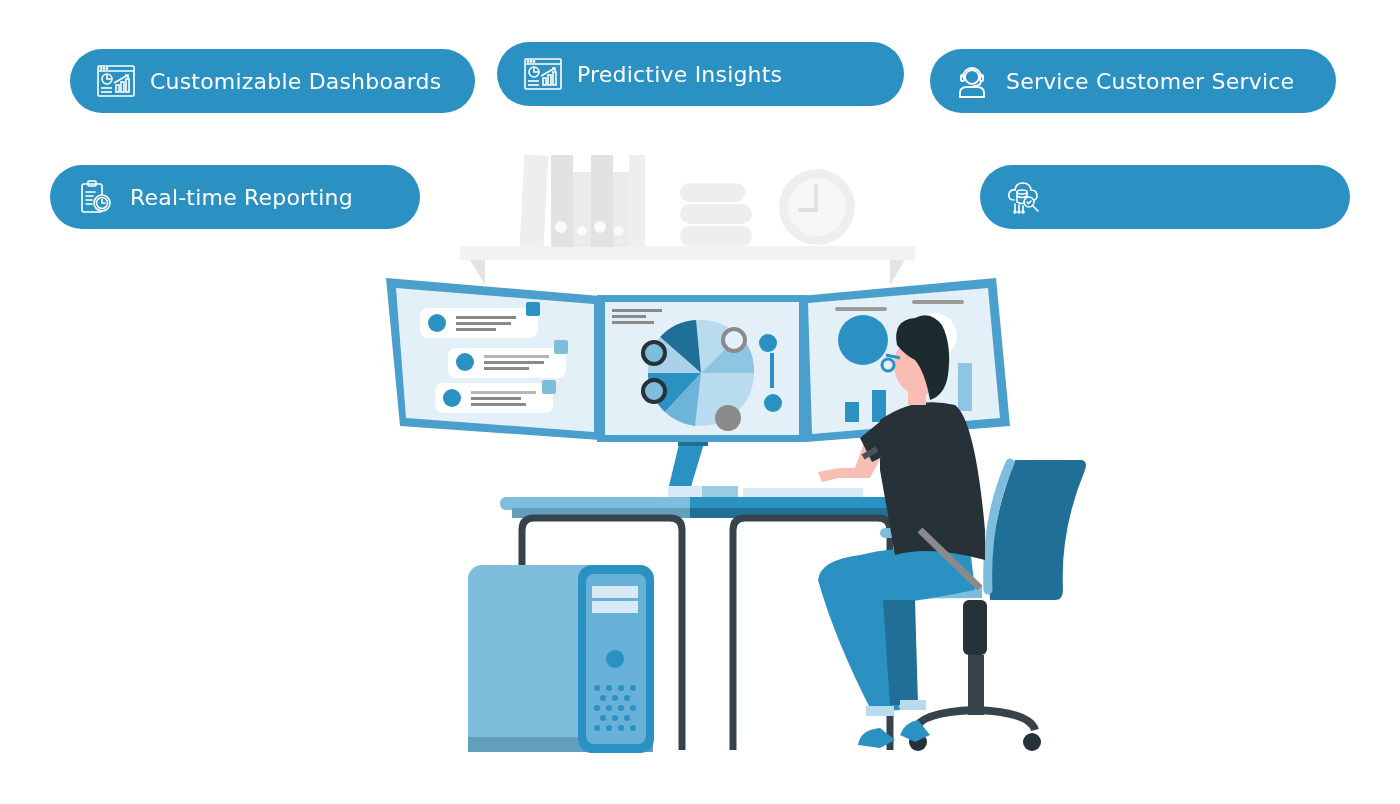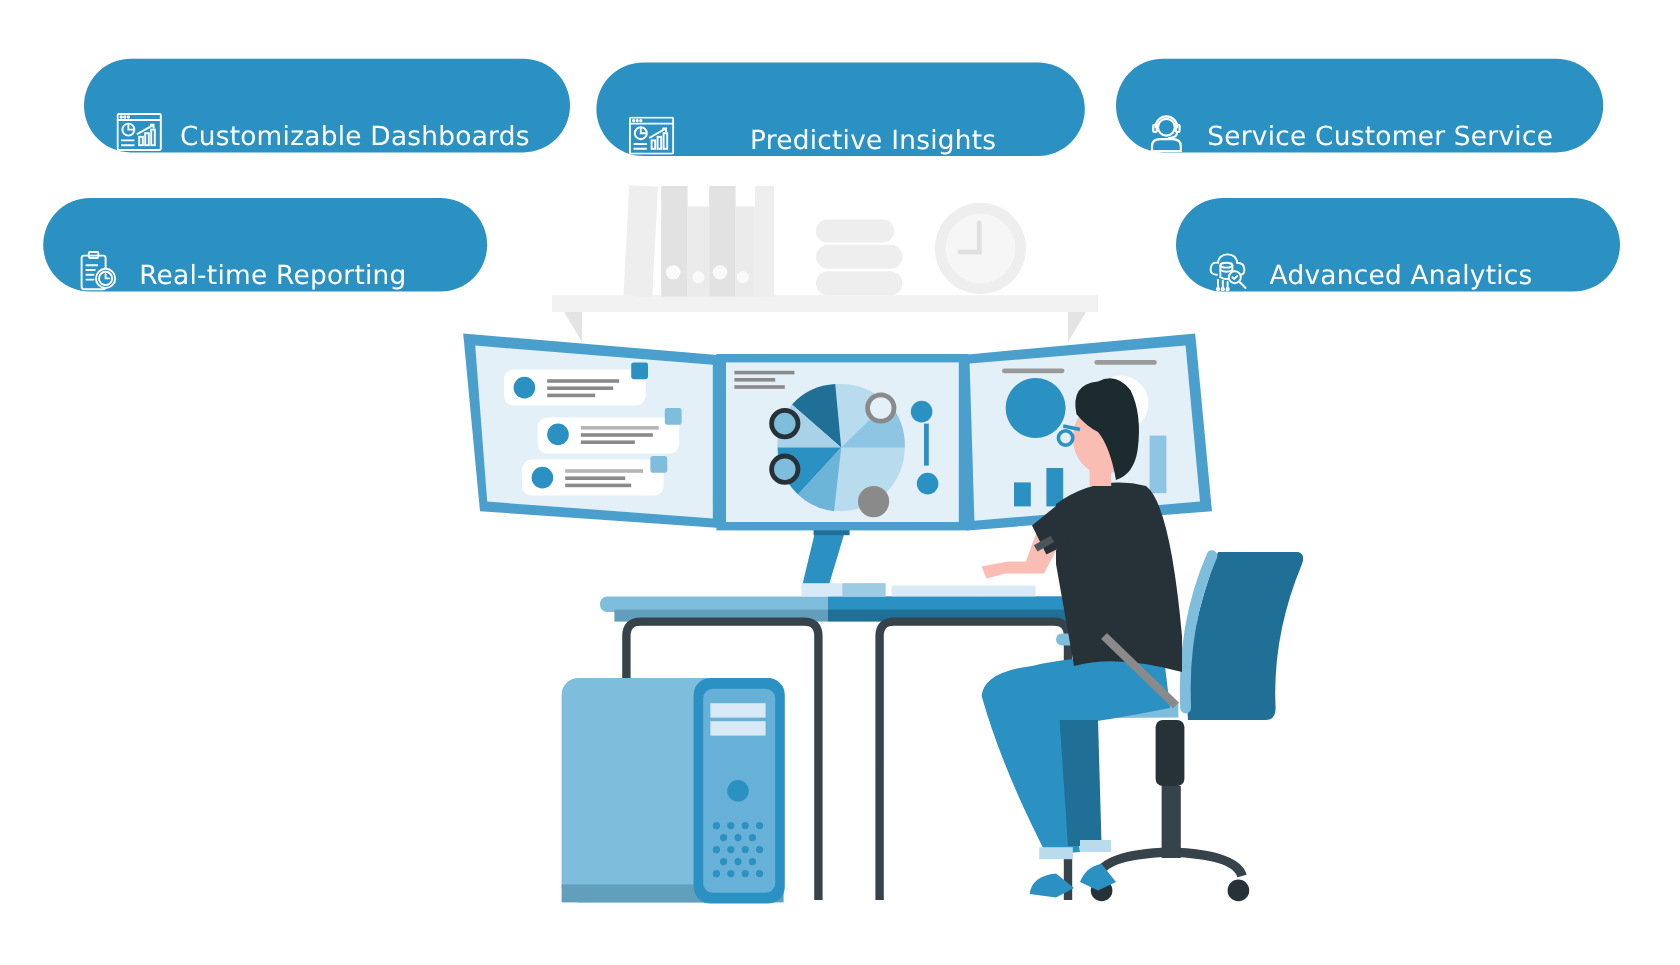--- a/index.html
+++ b/index.html
@@ -1,29 +1,29 @@
 <!DOCTYPE html>
 <html><head>
 <meta charset="utf-8">
 <style>
   html, body { margin: 0; padding: 0; background: #ffffff; }
   body { width: 1400px; height: 804px; position: relative; overflow: hidden;
          font-family: "DejaVu Sans", "Liberation Sans", sans-serif; }
   .pill {
-    position: absolute; height: 78px; border-radius: 39px;
+    position: absolute; height: 64px; border-radius: 39px;
     background: #2b91c3; color: #ffffff;
-    display: flex; align-items: flex-end; box-sizing: border-box;
+    display: flex; align-items: center; box-sizing: border-box;
     cursor: pointer;
   }
   .pill .icon { width: 40px; height: 34px; display: flex; align-items: center; justify-content: center; margin-right: 14px; }
   .pill .label { font-size: 22px; font-weight: 500; letter-spacing: 0.2px; white-space: nowrap; }
   #pill-0 { left: 70px;  top: 49px;  width: 405px; padding-left: 26px; }
-  #pill-1 { left: 497px; top: 52px;  width: 407px; padding-left: 26px; gap: 48px; }
+  #pill-1 { left: 497px; top: 42px;  width: 407px; padding-left: 26px; }
   #pill-2 { left: 930px; top: 49px;  width: 406px; padding-left: 22px; }
-  #pill-3 { left: 36px;  top: 165px; width: 370px; padding-left: 26px; }
+  #pill-3 { left: 50px;  top: 165px; width: 370px; padding-left: 26px; }
   #pill-4 { left: 980px; top: 165px; width: 370px; padding-left: 24px; }
   #illustration { position: absolute; left: 0; top: 0; width: 1400px; height: 804px; }
 </style>
 </head>
 <body>
 
 <svg id="illustration" viewBox="0 0 1400 804" xmlns="http://www.w3.org/2000/svg">
 
   <g>
     <rect x="460" y="246" width="455" height="14" fill="#f2f2f2"></rect>
@@ -272,14 +272,13 @@
       <path d="M20 22 L21.5 23.5 L24 21"></path>
       <line x1="26" y1="26" x2="31" y2="31"></line>
       <line x1="8" y1="24" x2="8" y2="31"></line>
         <circle cx="8" cy="32" r="1"></circle>
       <line x1="12" y1="25" x2="12" y2="31"></line>
         <circle cx="12" cy="32" r="1"></circle>
       <line x1="16" y1="26" x2="16" y2="31"></line>
         <circle cx="16" cy="32" r="1"></circle>
     </svg>
   </span>
-  <span class="label">Advanced Analytics</span>
 </div>
 
 </body></html>

